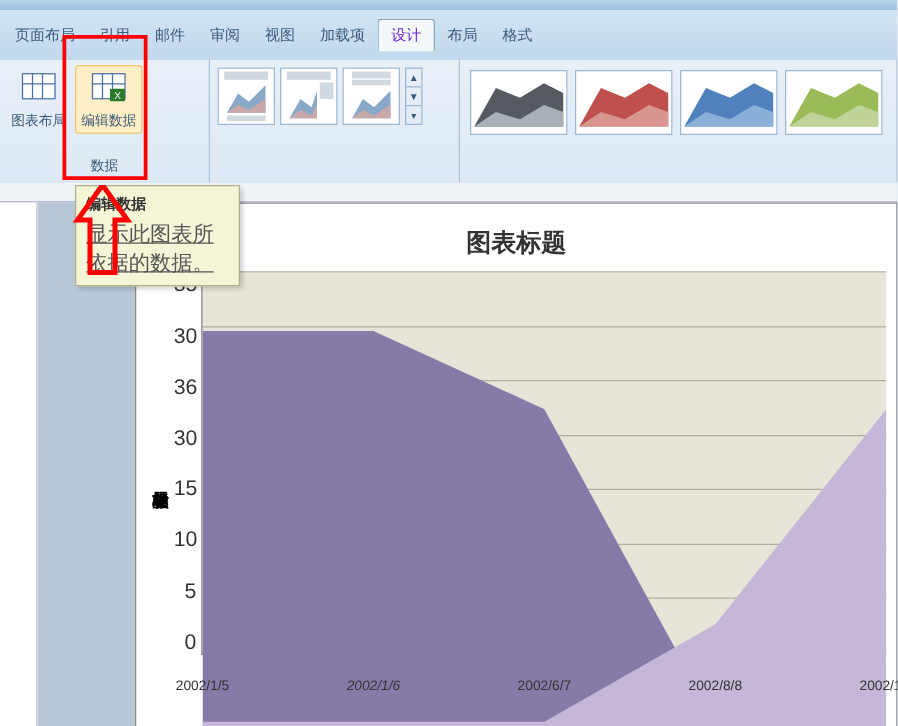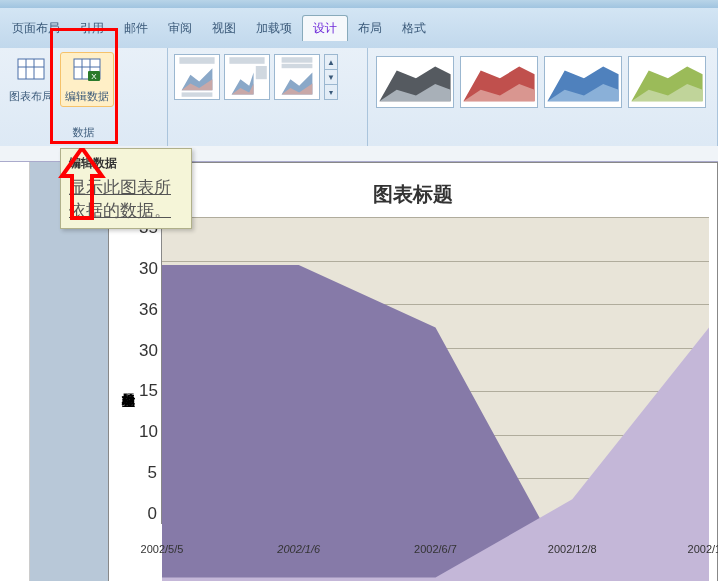--- a/index.html
+++ b/index.html
@@ -192,22 +192,22 @@
           <div class="gridline" style="bottom: 71.4286%;"></div>
           <div class="gridline" style="bottom: 57.1429%;"></div>
           <div class="gridline" style="bottom: 42.8571%;"></div>
           <div class="gridline" style="bottom: 28.5714%;"></div>
           <div class="gridline" style="bottom: 14.2857%;"></div>
         <svg class="area-path" id="area-svg" preserveAspectRatio="none" viewBox="0 0 100 100">
             <path d="M 0 100 L 0 8.57142857142857 L 25 8.57142857142857 L 50 20 L 75 65.71428571428572 L 100 57.142857142857146 L 100 100 Z" fill="#867aa8"></path>
             <path d="M 0 100 L 0 65.71428571428572 L 25 65.71428571428572 L 50 65.71428571428572 L 75 51.42857142857143 L 100 20 L 100 100 Z" fill="#c4b7d8"></path>
           </svg>
         <div class="x-axis-ticks" id="x-ticks">
-            <div class="x-tick" style="position: absolute; left: 0%;">2002/5/5</div>
+            <div class="x-tick" style="position: absolute; left: 0%;">2002/1/5</div>
             <div class="x-tick" style="position: absolute; left: 25%; font-style: italic;">2002/1/6</div>
             <div class="x-tick" style="position: absolute; left: 50%;">2002/6/7</div>
-            <div class="x-tick" style="position: absolute; left: 75%;">2002/12/8</div>
+            <div class="x-tick" style="position: absolute; left: 75%;">2002/8/8</div>
             <div class="x-tick" style="position: absolute; left: 100%;">2002/1/9</div>
           </div>
       </div>
     </div>
   </div>
 </div>
 
 </body></html>

